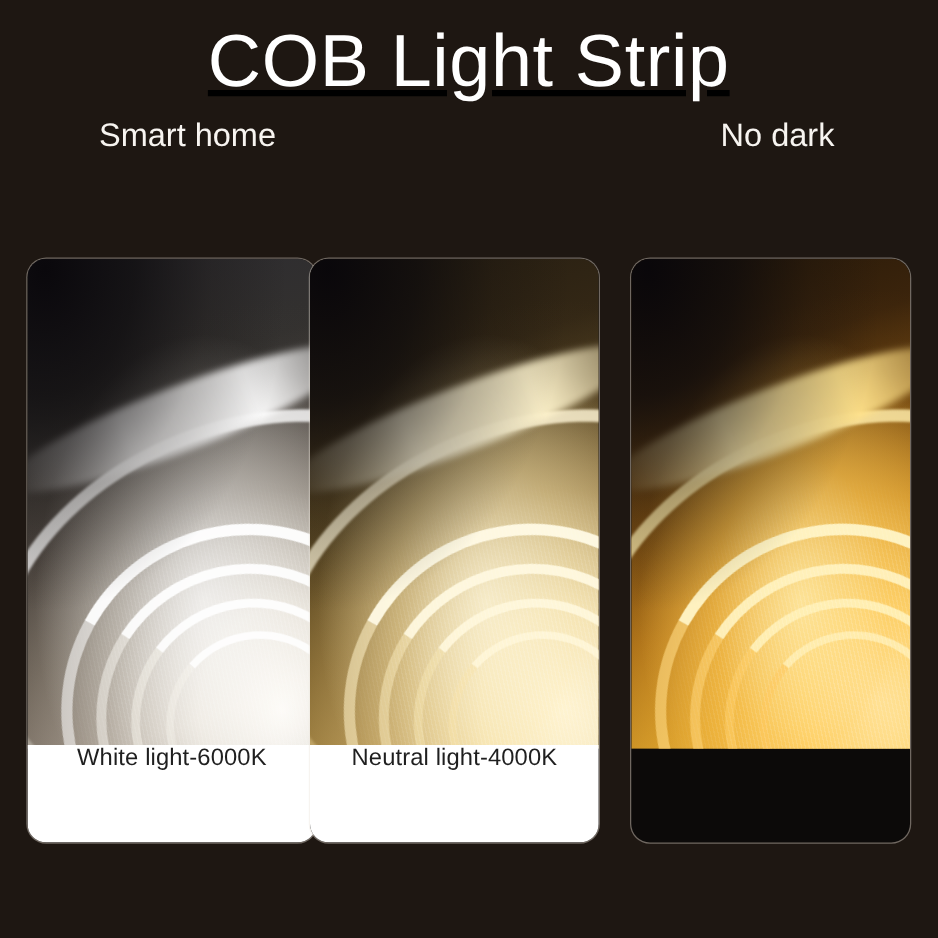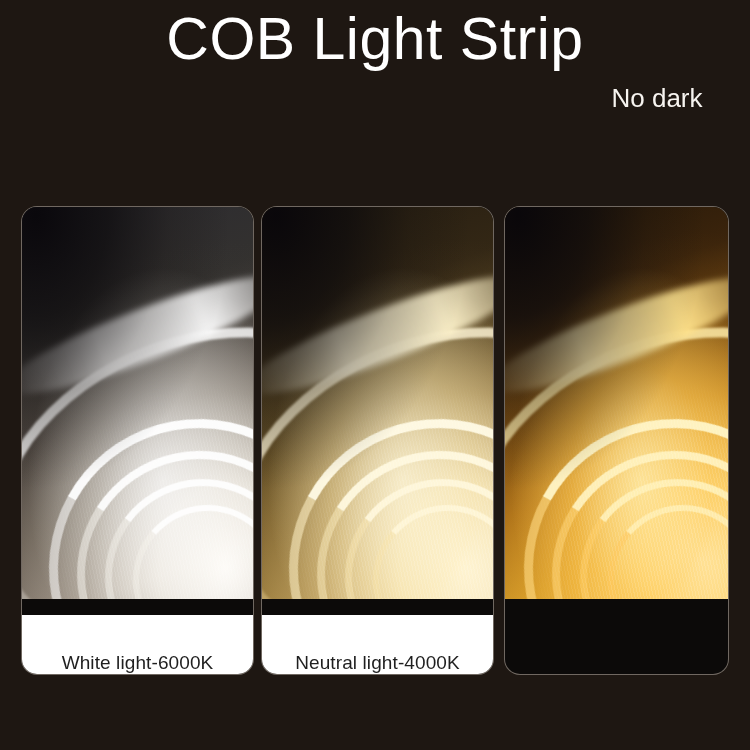--- a/index.html
+++ b/index.html
@@ -12,21 +12,22 @@
 
   body {
     background: #1e1712;
     font-family: "Liberation Sans", sans-serif;
     position: relative;
   }
 
   
   .header {
     width: 750px;
-    padding-top: 8px;
+    padding-top: 18px;
+    text-decoration: underline;
   }
 
   .page-title {
     text-align: center;
     color: #ffffff;
     font-size: 59px;
     font-weight: 400;
     letter-spacing: 0.5px;
     line-height: 1.08;
   }
@@ -43,21 +44,21 @@
     top: 0;
     color: #f7f4f0;
     font-size: 26px;
     font-weight: 400;
     white-space: nowrap;
     transform: translateX(-50%);
   }
 
   .subtitle.s0 { left: 150px; }
   .subtitle.s1 { left: 414px; }
-  .subtitle.s2 { left: 657px; }
+  .subtitle.s2 { left: 622px; }
 
   
   .cards {
     position: absolute;
     top: 207px;
     left: 0;
     width: 750px;
     height: 467px;
   }
 
@@ -65,21 +66,21 @@
     position: absolute;
     top: 0;
     height: 467px;
     border-radius: 15px;
     overflow: hidden;
     box-shadow: 0 0 0 1px rgba(235, 228, 218, 0.40);
     background: #0c0a09;
   }
 
   .card.c0 { left: 22px;  width: 231px; }
-  .card.c1 { left: 262px; width: 231px; text-decoration: underline; }
+  .card.c1 { left: 248px; width: 231px; text-decoration: underline; }
   .card.c2 { left: 505px; width: 223px; }
 
   
   .photo {
     position: absolute;
     top: 0; left: 0; right: 0;
     height: 392px;
     overflow: hidden;
   }
 
@@ -174,42 +175,43 @@
     filter: blur(3px);
   }
   .c0 .streak { background: linear-gradient(90deg, rgba(255,255,255,0) 0%, rgba(255,255,255,0.85) 35%, rgba(255,255,255,0.95) 70%, rgba(255,255,255,0.25) 100%); }
   .c1 .streak { background: linear-gradient(90deg, rgba(255,248,220,0) 0%, rgba(255,248,222,0.88) 35%, rgba(255,244,205,0.96) 70%, rgba(255,240,190,0.28) 100%); }
   .c2 .streak { background: linear-gradient(90deg, rgba(255,236,180,0) 0%, rgba(255,238,180,0.92) 35%, rgba(255,226,140,0.97) 70%, rgba(255,214,110,0.30) 100%); }
 
   
   .caption {
     position: absolute;
     left: 0; right: 0; bottom: 0;
-    height: 59px;
+    height: 78px;
     background: #ffffff;
     display: flex;
-    align-items: flex-end;
+    align-items: flex-start;
     justify-content: center;
   }
 
   .caption-text {
     color: #1f1f1f;
     font-size: 19px;
     font-weight: 400;
     white-space: nowrap;
     letter-spacing: 0.1px;
   }
 </style>
 </head>
 <body style="background: rgb(30, 23, 18);">
 
 <div class="header">
   <div class="page-title">COB Light Strip</div>
 
   <div class="subtitle-row">
+    <div class="subtitle s0">Smart home</div>
     <div class="subtitle s2">No dark</div>
   </div>
 </div>
 
 <div class="cards">
 
   <div class="card c0">
     <div class="photo">
       <div class="ambient"></div>
       <div class="bloom"></div>

